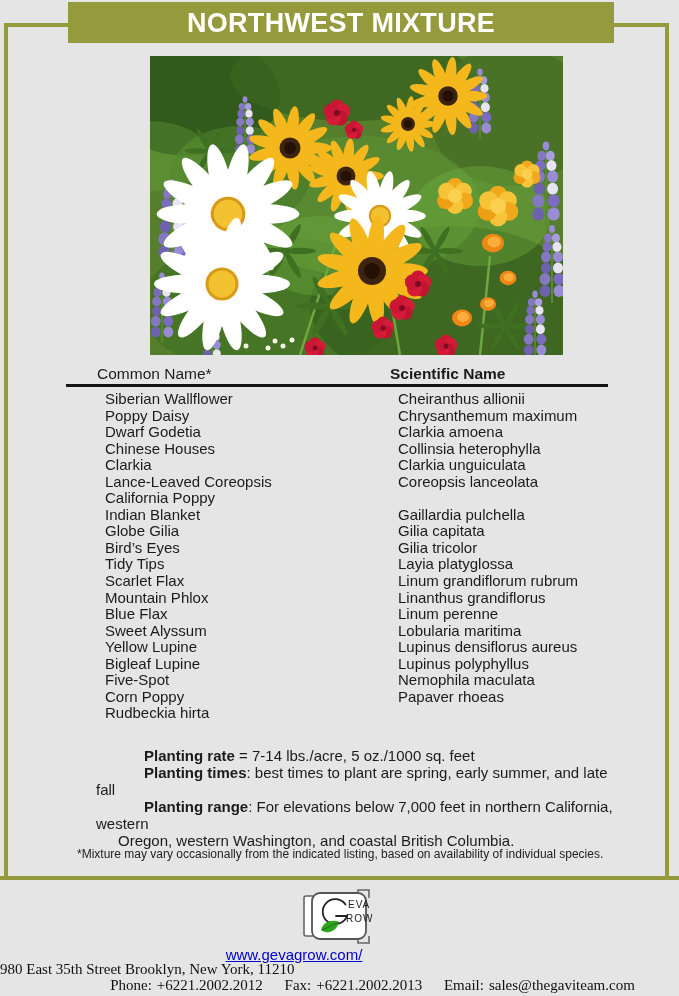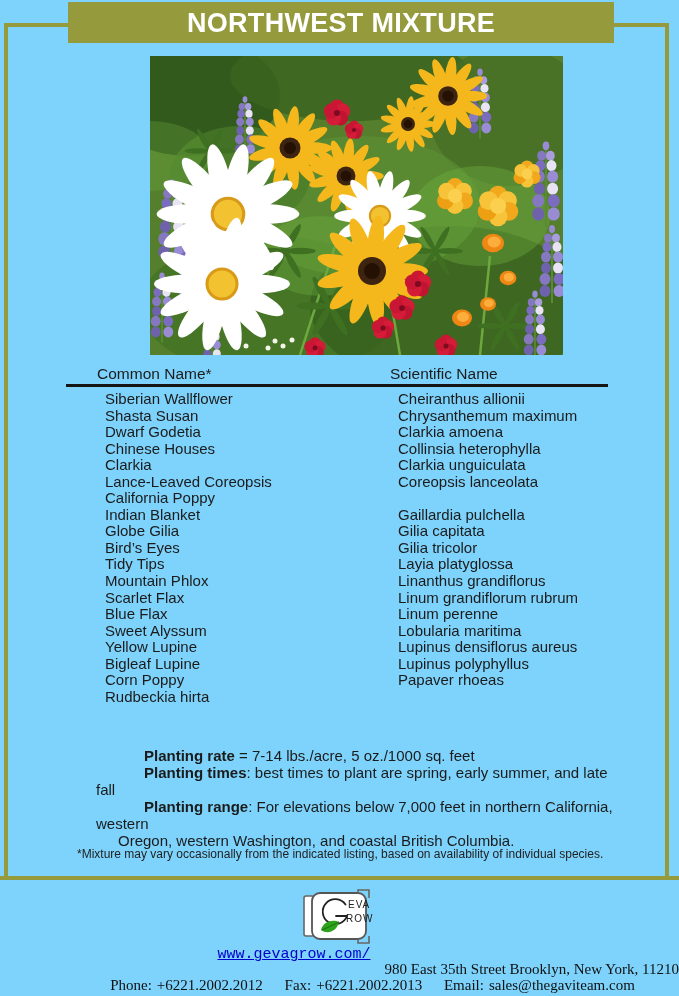--- a/index.html
+++ b/index.html
@@ -1,55 +1,55 @@
 <!DOCTYPE html>
 <html><head>
 <meta charset="utf-8">
 <style>
   html,body{margin:0;padding:0;background:#fff;}
-  .page{position:relative;width:679px;height:996px;background:#7dd3fc;overflow:hidden;
+  .page{position:relative;width:679px;height:996px;background:#e5e5e5;overflow:hidden;
         font-family:"Liberation Sans",sans-serif;color:#1b1b1b;}
 
   
   .frame{position:absolute;left:4px;top:23px;width:665px;height:853px;
          border:4px solid #959A3C;border-bottom:none;box-sizing:border-box;}
   .bottom-rule{position:absolute;left:0;top:876px;width:679px;height:4px;background:#959A3C;}
 
   
   .banner{position:absolute;left:68px;top:2px;width:546px;height:41px;background:#959A3C;
           color:#ffffff;font-size:27px;font-weight:700;text-align:center;line-height:42px;
           letter-spacing:.3px;}
 
   
   .photo{position:absolute;left:150px;top:56px;width:413px;height:299px;}
   .photo svg{display:block;width:100%;height:100%;}
 
   
   .th-common{position:absolute;left:97px;top:365px;font-weight:400;font-size:15.5px;}
-  .th-sci{position:absolute;left:390px;top:365px;font-weight:400;font-size:15.5px;}
+  .th-sci{position:absolute;left:390px;top:365px;font-weight:700;font-size:15.5px;}
   .thead-rule{position:absolute;left:66px;top:384px;width:542px;height:3px;background:#141414;}
   .species{position:absolute;left:97px;top:391px;width:510px;font-size:15px;line-height:16.55px;margin-left:8px;}
   .species .row{display:flex;}
   .species .common{width:293px;flex:none;}
   .species .sci{flex:1;}
 
   
   .planting{position:absolute;left:96px;top:747px;width:528px;font-size:15px;line-height:17px;}
   .planting b{font-weight:700;margin-left:48px;}
   .planting .indent{padding-left:22px;}
 
   
   .footnote{position:absolute;left:77px;top:847px;width:540px;font-size:12px;color:#222;}
 
   
   .footer-logo{position:absolute;left:301px;top:887px;width:78px;height:58px;}
   .website{position:absolute;left:0;top:946px;width:588px;text-align:center;
-           font-family:Liberation Mono, monospace;font-size:15px;color:#0000CC;
+           font-family:Liberation Sans, sans-serif;font-size:15px;color:#0000CC;
            text-decoration:underline;cursor:pointer;}
-  .address{position:absolute;left:0;top:961px;width:679px;text-align:right;
+  .address{position:absolute;left:0;top:961px;width:679px;text-align:left;
            font-family:"Liberation Serif",serif;font-size:15px;color:#101010;}
   .contact{position:absolute;left:0;top:977px;width:679px;text-align:center;
            font-family:"Liberation Serif",serif;font-size:15px;color:#101010;margin-left:33px;}
   .contact .cgroup{margin:0 9px;}
   .contact .clabel{margin-right:5px;}
 </style>
 </head>
 <body>
 
 <div class="page">
@@ -221,21 +221,21 @@
   <div class="thead-rule"></div>
 
   <div class="species">
 
       <div class="row">
         <span class="common">Siberian Wallflower</span>
         <span class="sci">Cheiranthus allionii</span>
       </div>
 
       <div class="row">
-        <span class="common">Shasta Susan</span>
+        <span class="common">Poppy Daisy</span>
         <span class="sci">Chrysanthemum maximum</span>
       </div>
 
       <div class="row">
         <span class="common">Dwarf Godetia</span>
         <span class="sci">Clarkia amoena</span>
       </div>
 
       <div class="row">
         <span class="common">Chinese Houses</span>
@@ -270,49 +270,53 @@
         <span class="common">Bird’s Eyes</span>
         <span class="sci">Gilia tricolor</span>
       </div>
 
       <div class="row">
         <span class="common">Tidy Tips</span>
         <span class="sci">Layia platyglossa</span>
       </div>
 
       <div class="row">
+        <span class="common">Scarlet Flax</span>
+        <span class="sci">Linum grandiflorum rubrum</span>
+      </div>
+
+      <div class="row">
         <span class="common">Mountain Phlox</span>
         <span class="sci">Linanthus grandiflorus</span>
       </div>
 
       <div class="row">
-        <span class="common">Scarlet Flax</span>
-        <span class="sci">Linum grandiflorum rubrum</span>
-      </div>
-
-      <div class="row">
         <span class="common">Blue Flax</span>
         <span class="sci">Linum perenne</span>
       </div>
 
       <div class="row">
         <span class="common">Sweet Alyssum</span>
         <span class="sci">Lobularia maritima</span>
       </div>
 
       <div class="row">
         <span class="common">Yellow Lupine</span>
         <span class="sci">Lupinus densiflorus aureus</span>
       </div>
 
       <div class="row">
         <span class="common">Bigleaf Lupine</span>
         <span class="sci">Lupinus polyphyllus</span>
       </div>
 
+      <div class="row">
+        <span class="common">Five-Spot</span>
+        <span class="sci">Nemophila maculata</span>
+      </div>
 
 
       <div class="row">
         <span class="common">Corn Poppy</span>
         <span class="sci">Papaver rhoeas</span>
       </div>
 
       <div class="row">
         <span class="sci">Rudbeckia hirta</span>
       </div>

